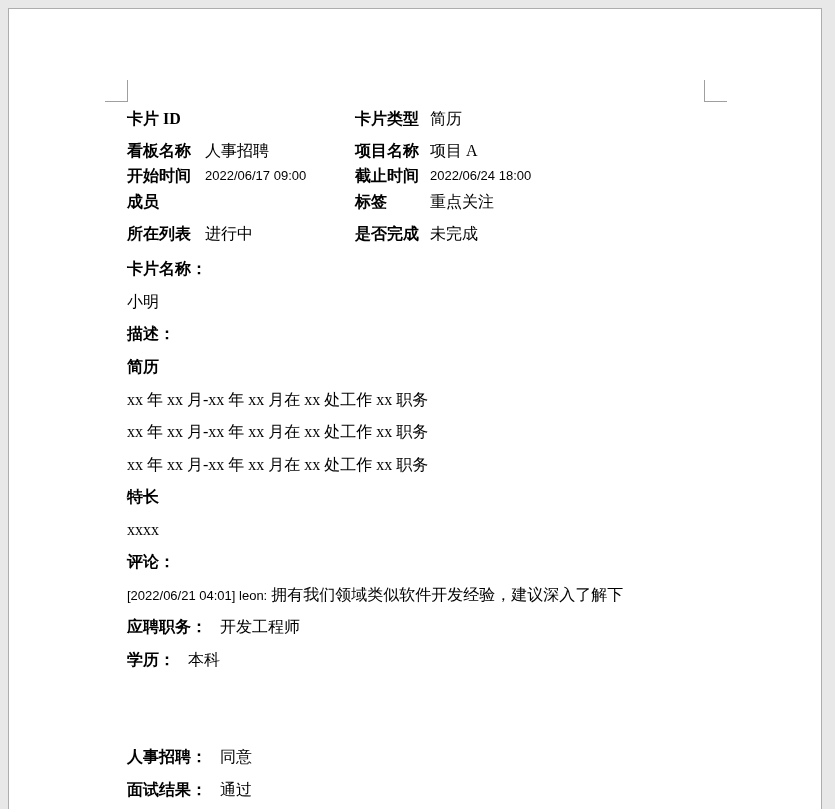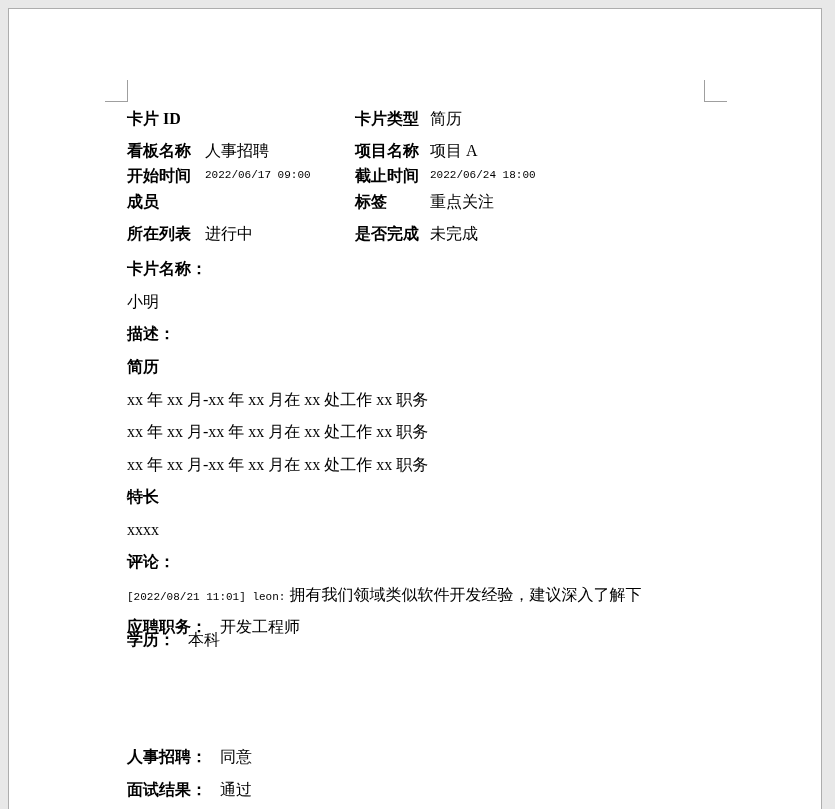--- a/index.html
+++ b/index.html
@@ -44,22 +44,22 @@
     border-bottom: 1px solid #9f9f9f;
   }
   .line {
     position: absolute;
     height: 21px;
     line-height: 21px;
     white-space: nowrap;
   }
   .lbl { font-weight: bold; }
   .sans {
-    font-family: Liberation Mono, monospace;
-    font-size: 11px;
+    font-family: Liberation Sans, sans-serif;
+    font-size: 13px;
   }
   
   .c1l { left: 118px; }
   .c1v { left: 196px; text-align: right; }
   .c2l { left: 346px; }
   .c2v { left: 421px; }
   .body-left { left: 118px; }
   .fval { margin-left: 9px; }
   .caret {
     display: inline-block;
@@ -110,29 +110,29 @@
   <div class="line body-left lbl" style="top:347px">简历</div>
   <div class="line body-left" style="top:380px">xx 年 xx 月-xx 年 xx 月在 xx 处工作 xx 职务</div>
   <div class="line body-left" style="top:412px">xx 年 xx 月-xx 年 xx 月在 xx 处工作 xx 职务</div>
   <div class="line body-left" style="top:445px">xx 年 xx 月-xx 年 xx 月在 xx 处工作 xx 职务</div>
 
   <div class="line body-left lbl" style="top:477px">特长</div>
   <div class="line body-left" style="top:510px">xxxx</div>
 
   <div class="line body-left lbl" style="top:542px">评论：</div>
   <div class="line body-left" style="top:575px">
-    <span class="sans">[2022/08/21 11:01] leon:</span>
+    <span class="sans">[2022/06/21 04:01] leon:</span>
     <span>拥有我们领域类似软件开发经验，建议深入了解下</span>
   </div>
 
   <div class="line body-left" style="top:607px">
     <span class="lbl">应聘职务：</span>
     <span class="fval">开发工程师</span>
   </div>
-  <div class="line body-left" style="top:620px">
+  <div class="line body-left" style="top:640px">
     <span class="lbl">学历：</span>
     <span class="fval">本科</span>
   </div>
   <div class="line body-left" style="top:737px">
     <span class="lbl">人事招聘：</span>
     <span class="fval">同意</span>
   </div>
   <div class="line body-left" style="top:770px">
     <span class="lbl">面试结果：</span>
     <span class="fval">通过</span>

